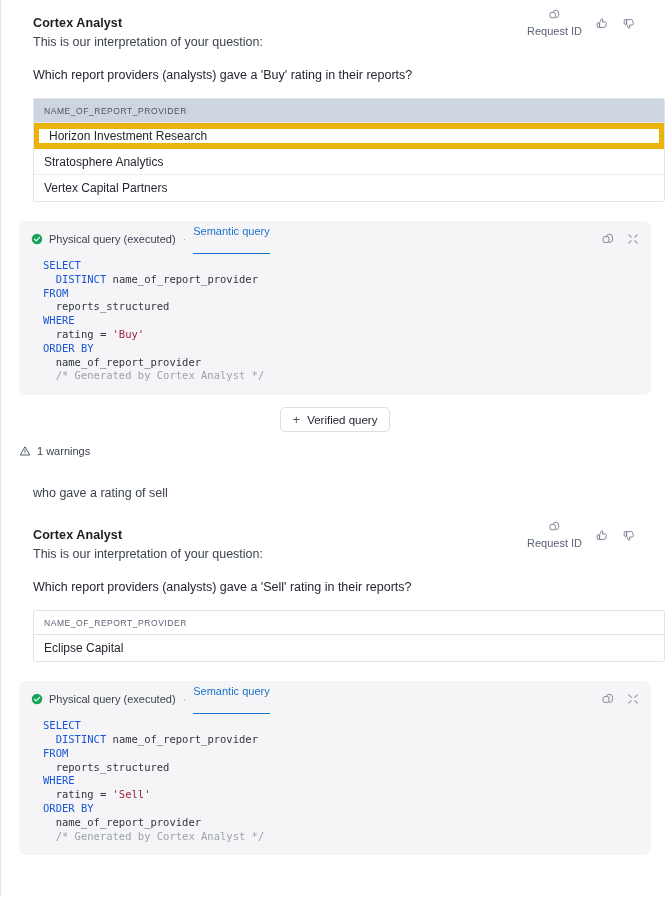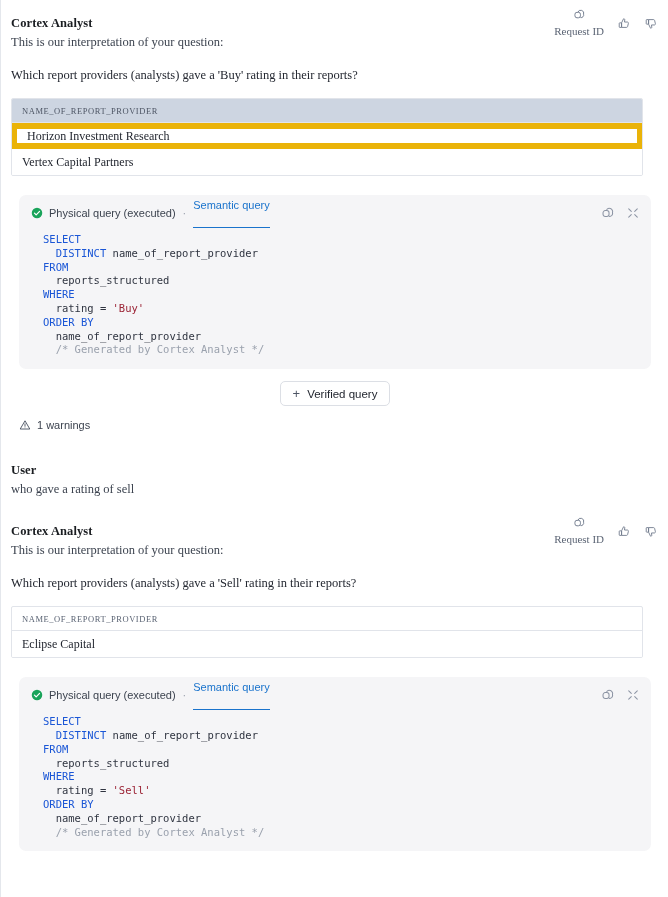--- a/index.html
+++ b/index.html
@@ -18,21 +18,21 @@
   .page {
     width: 668px; height: 897px;
     position: relative;
     background: #ffffff;
     border-left: 1px solid #e4e7ec;
     padding: 0;
     overflow: hidden;
   }
 
   
-  .msg { padding: 0 10px; font-family: Liberation Serif, serif; }
+  .msg { padding: 0 32px; }
   .msg-head {
     display: flex; align-items: center; justify-content: space-between;
     height: 22px;
   }
   .msg-author {
     font-size: 12.5px; font-weight: bold; color: #1a1d21;
     letter-spacing: .1px;
   }
   .head-actions { display: flex; align-items: center; gap: 14px; }
   .req-id {
@@ -173,20 +173,21 @@
         </span>
       </div>
     </div>
 
     <div class="msg-line">This is our interpretation of your question:</div>
     <div class="msg-line q">Which report providers (analysts) gave a 'Buy' rating in their reports?</div>
 
     <div class="rtable hl">
       <div class="thead">NAME_OF_REPORT_PROVIDER</div>
       <div class="trow sel">Horizon Investment Research</div>
+      <div class="trow">Stratosphere Analytics</div>
       <div class="trow">Vertex Capital Partners</div>
     </div>
   </div>
 
   <div class="qpanel">
     <div class="qhead">
       <div class="qhead-left">
         <span class="icon">
           <svg width="12" height="12" viewBox="0 0 16 16">
             <circle cx="8" cy="8" r="7" fill="#19a35a"></circle>
@@ -236,23 +237,20 @@
         <path d="M7 5.6v2.9" stroke-linecap="round"></path>
         <circle cx="7" cy="10.2" r="0.45" fill="#4e5665" stroke="none"></circle>
       </svg>
     </span>
     <span class="warn-text">1 warnings</span>
   </div>
 
   <div class="spacer-lg"></div>
 
   <div class="msg">
-    <div class="msg-head">
-      <div class="msg-author">User</div>
-    </div>
     <div class="msg-line">who gave a rating of sell</div>
   </div>
 
   <div class="spacer-md"></div>
 
   <div class="msg">
     <div class="msg-head">
       <div class="msg-author">Cortex Analyst</div>
       <div class="head-actions">
         <div class="req-id">

